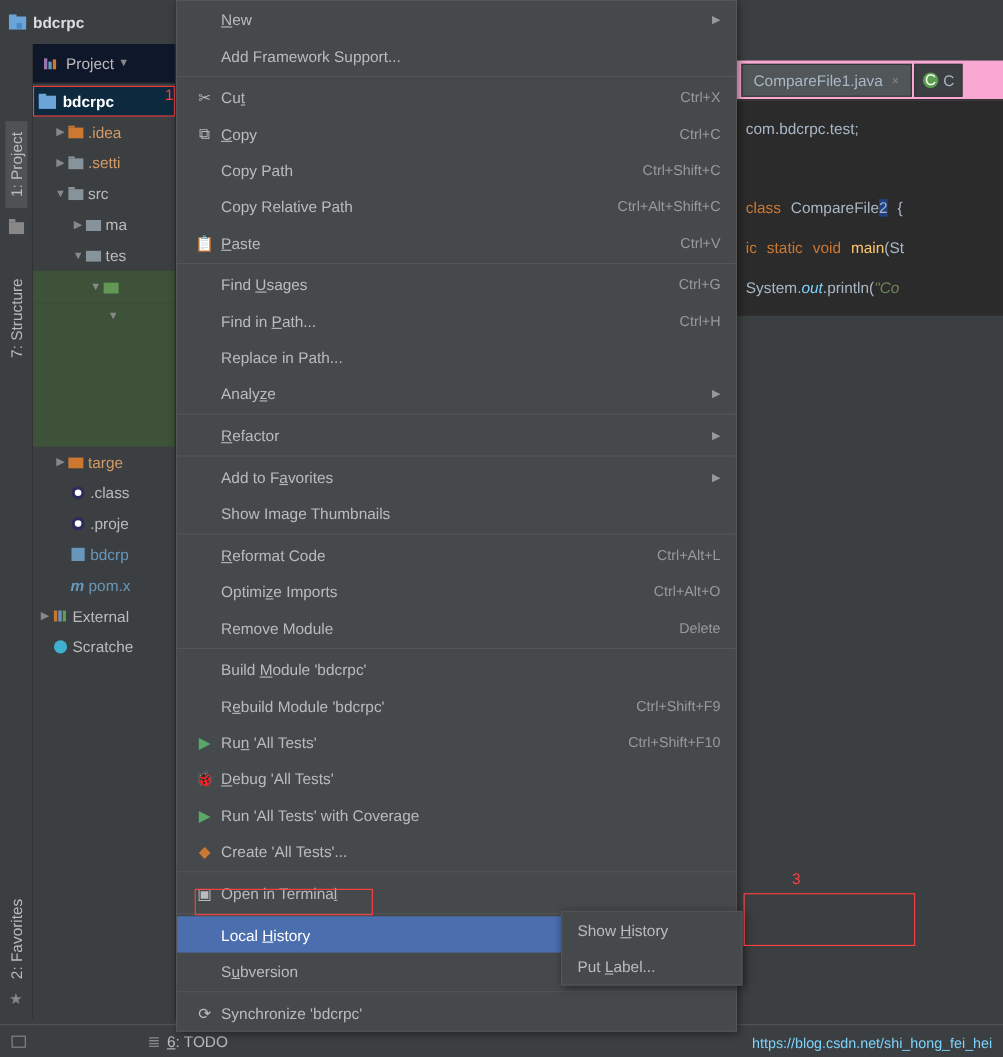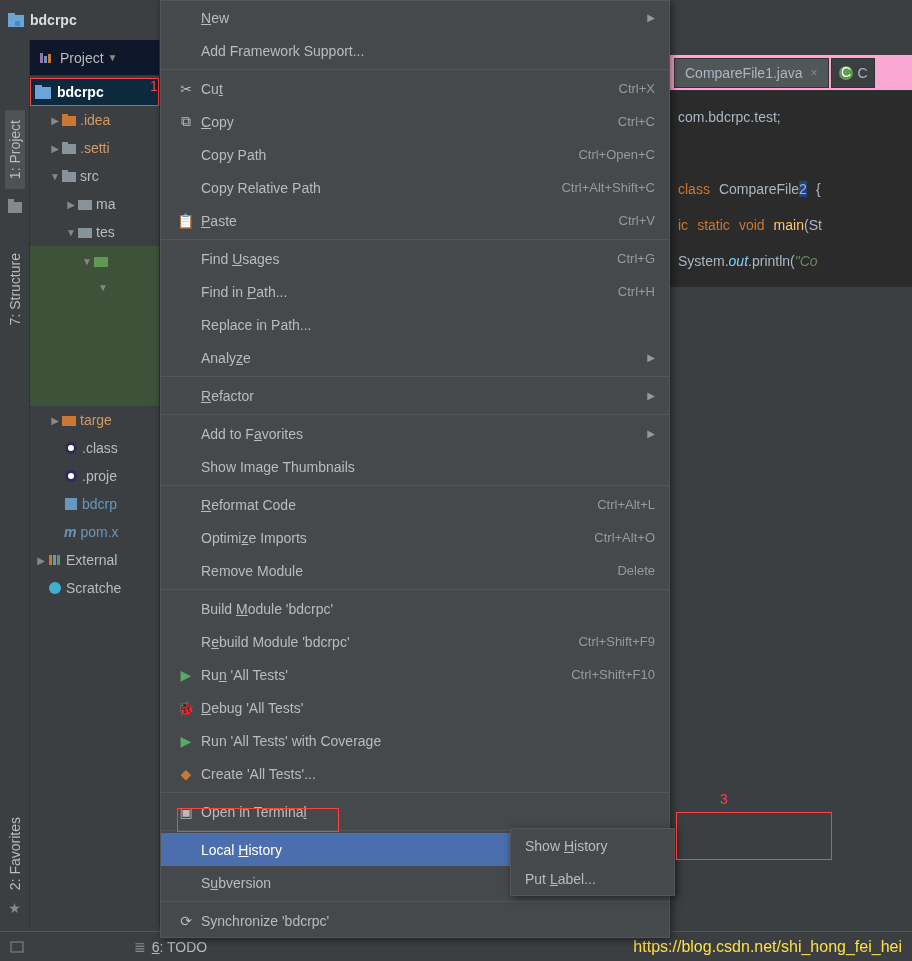--- a/index.html
+++ b/index.html
@@ -44,21 +44,21 @@
 .code{padding:8px;font-family:"Consolas",monospace;font-size:15px;line-height:36px;white-space:pre}
 .kw{color:#cc7832}
 .str{color:#6a8759}
 .cls{color:#a9b7c6}
 .method{color:#ffc66d}
 .pkg{color:#a9b7c6}
 .italic{font-style:italic}
 .hl{background:#214283}
 .bottom-bar{position:absolute;bottom:0;left:0;right:0;height:30px;background:#3c3f41;border-top:1px solid #555;display:flex;align-items:center;padding:0 10px}
 .todo{color:#bbb}
-.watermark{position:absolute;bottom:5px;right:10px;color:#fde047;font-size:16px}
+.watermark{position:absolute;bottom:5px;right:10px;color:#7dd3fc;font-size:13px}
 .red-num{position:absolute;color:#ff4040;font-size:14px}
 .red-box{position:absolute;border:1px solid #ff4040;pointer-events:none;z-index:150}
 svg{vertical-align:middle}
 </style>
 </head>
 <body>
 
 <div class="top-bar">
   <svg class="folder-icon" viewBox="0 0 16 14">
       <rect x="0" y="2" width="16" height="12" fill="#6ba4d8"></rect>
@@ -236,21 +236,21 @@
       <span class="menu-shortcut">Ctrl+X</span>
     </div>
   <div class="menu-item">
       <span class="menu-icon">⧉</span>
       <span class="menu-label"><span class="underline">C</span>opy</span>
       <span class="menu-shortcut">Ctrl+C</span>
     </div>
   <div class="menu-item">
       <span class="menu-icon"></span>
       <span class="menu-label">Copy Path</span>
-      <span class="menu-shortcut">Ctrl+Open+C</span>
+      <span class="menu-shortcut">Ctrl+Shift+C</span>
     </div>
   <div class="menu-item">
       <span class="menu-icon"></span>
       <span class="menu-label">Copy Relative Path</span>
       <span class="menu-shortcut">Ctrl+Alt+Shift+C</span>
     </div>
   <div class="menu-item">
       <span class="menu-icon">📋</span>
       <span class="menu-label"><span class="underline">P</span>aste</span>
       <span class="menu-shortcut">Ctrl+V</span>

